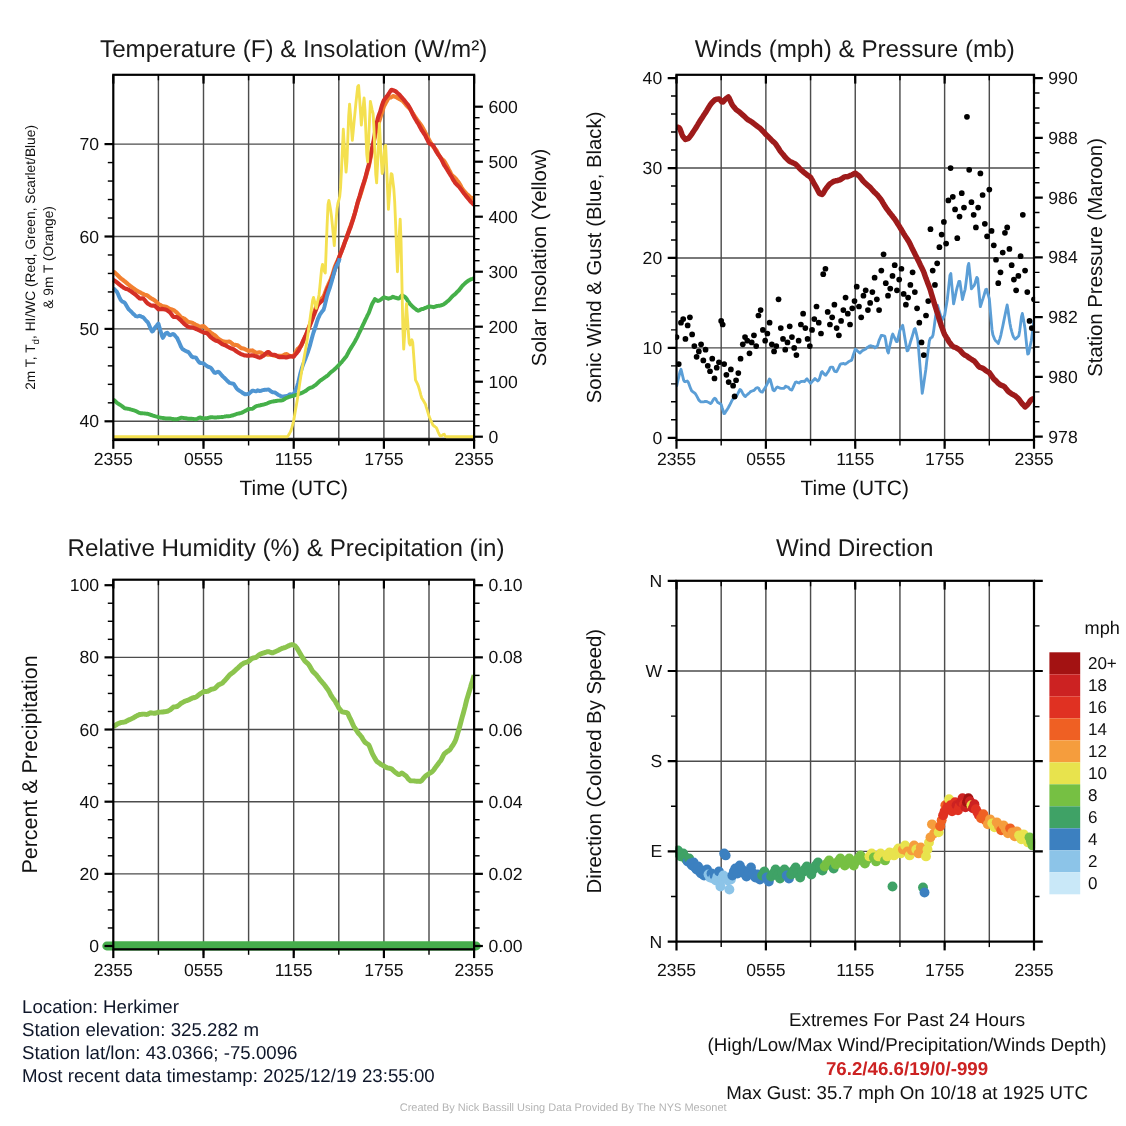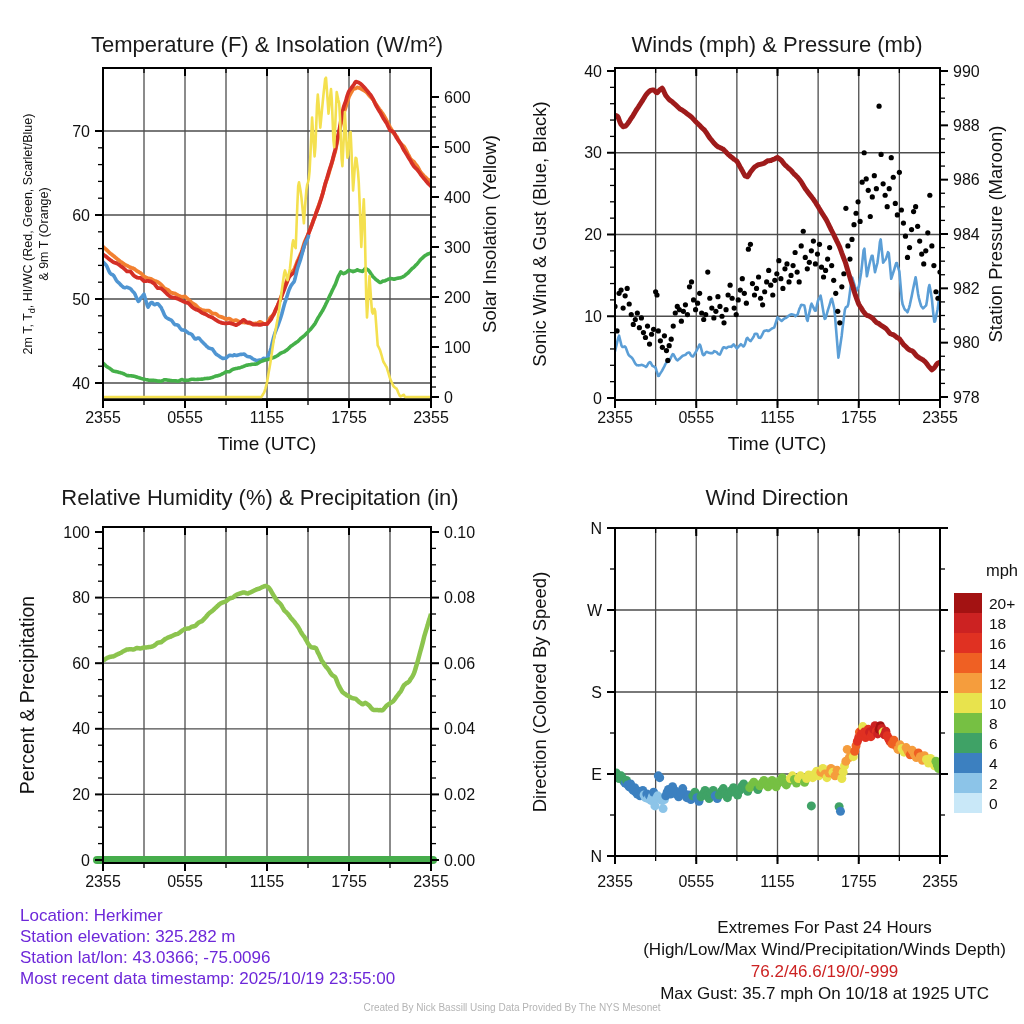--- a/index.html
+++ b/index.html
@@ -1,22 +1,22 @@
 <!DOCTYPE html>
 <html><head>
 <meta charset="utf-8">
 <style>
   html,body{margin:0;padding:0;background:#fff;}
   #stage{position:relative;width:1024px;height:1024px;background:#fff;overflow:hidden;
          font-family:"Liberation Sans","DejaVu Sans",sans-serif;}
   svg{position:absolute;display:block;}
   #c0{left:0;top:0;} #c1{left:512px;top:0;} #c2{left:0;top:460px;} #c3{left:512px;top:460px;}
-  .info{position:absolute;left:20px;top:905px;font-size:17px;line-height:21px;color:#6d28d9;}
+  .info{position:absolute;left:20px;top:905px;font-size:17px;line-height:21px;color:#0f172a;}
   .extremes{position:absolute;right:18px;top:917px;font-size:17px;line-height:22px;color:#111;text-align:center;}
-  .extremes .vals{font-weight:normal;}
+  .extremes .vals{font-weight:bold;}
   .credit{position:absolute;left:0;top:1002px;width:100%;text-align:center;font-size:10px;color:#b4b4b4;}
 </style>
 </head>
 <body>
 
 <div id="stage">
   <svg id="c0" width="512" height="460">
       <defs>
         <clipPath id="clip0">
           <rect x="102" y="67" width="330" height="334"></rect>
@@ -802,21 +802,21 @@
       <rect x="442" y="313" width="28" height="20" fill="#8cc4e8"></rect>
       <text x="477" y="328.5" font-size="15.5" fill="#111" text-anchor="start" font-family="&quot;Liberation Sans&quot;,&quot;DejaVu Sans&quot;,sans-serif"><tspan>2</tspan></text>
       <rect x="442" y="333" width="28" height="20" fill="#c9e8f8"></rect>
       <text x="477" y="348.5" font-size="15.5" fill="#111" text-anchor="start" font-family="&quot;Liberation Sans&quot;,&quot;DejaVu Sans&quot;,sans-serif"><tspan>0</tspan></text>
     </svg>
 
   <div class="info">
     <div>Location: Herkimer</div>
     <div>Station elevation: 325.282 m</div>
     <div>Station lat/lon: 43.0366; -75.0096</div>
-    <div>Most recent data timestamp: 2025/10/19 23:55:00</div>
+    <div>Most recent data timestamp: 2025/12/19 23:55:00</div>
   </div>
 
   <div class="extremes">
     <div>Extremes For Past 24 Hours</div>
     <div>(High/Low/Max Wind/Precipitation/Winds Depth)</div>
     <div class="vals" id="extVals" style="color: rgb(204, 34, 34);">76.2/46.6/19/0/-999</div>
     <div>Max Gust: 35.7 mph On 10/18 at 1925 UTC</div>
   </div>
 
   <div class="credit">Created By Nick Bassill Using Data Provided By The NYS Mesonet</div>

